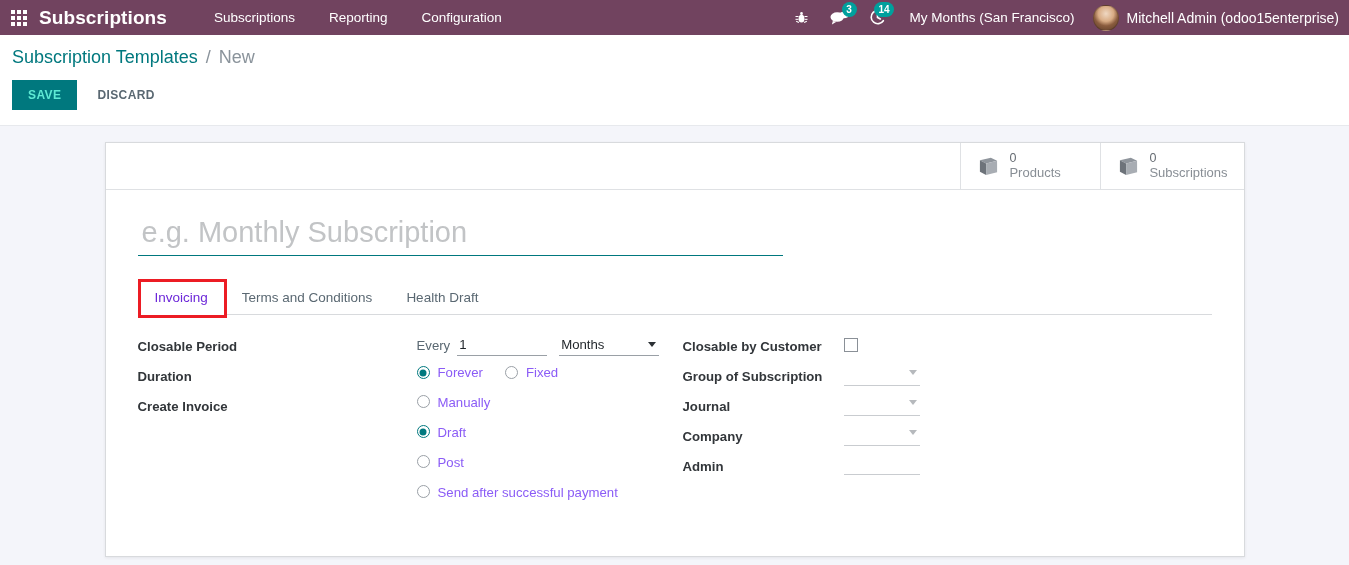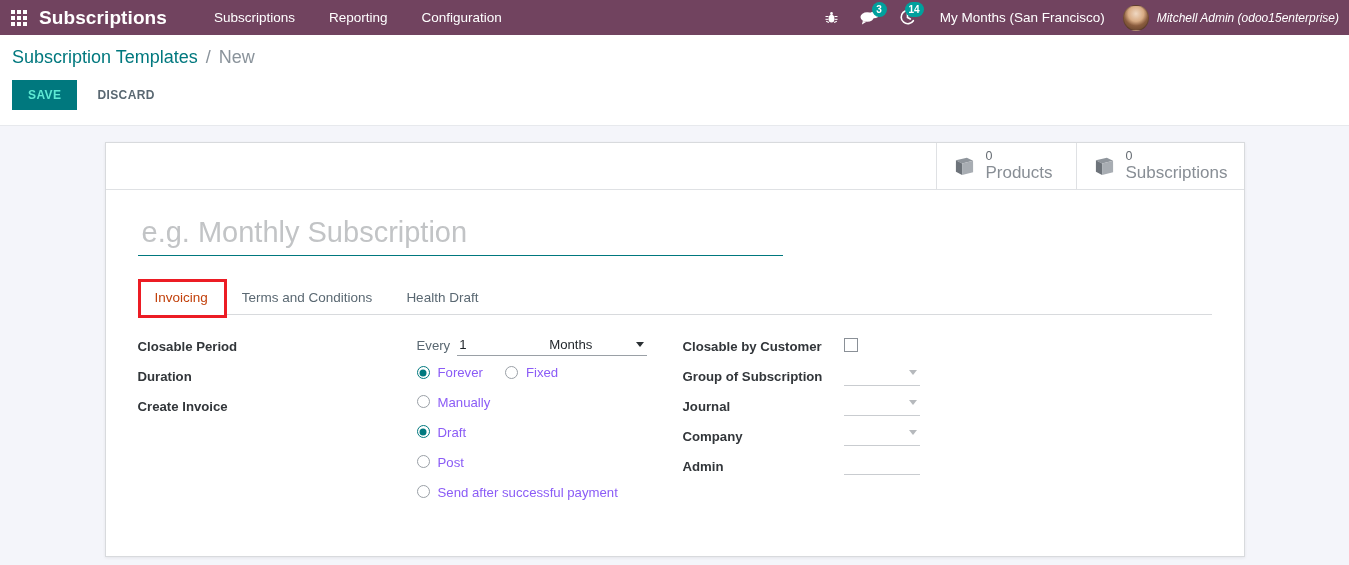--- a/index.html
+++ b/index.html
@@ -27,21 +27,21 @@
     font-size: 10px; font-weight: bold; border-radius: 8px; padding: 0 4px; min-width: 15px;
     height: 15px; line-height: 15px; text-align: center;
   }
   .company-name { font-size: 13.5px; padding: 0 14px; cursor: pointer; white-space: nowrap; }
   .user-menu { display: flex; align-items: center; padding: 0 10px 0 4px; cursor: pointer; }
   .avatar {
     width: 26px; height: 26px; border-radius: 50%; margin-right: 8px; flex: none;
     background: radial-gradient(circle at 50% 32%, #efd8c2 0%, #d8ab84 38%, #8a5c3e 60%, #5a3b28 100%);
     border: 1px solid rgba(0,0,0,.18);
   }
-  .user-name { font-size: 12px; white-space: nowrap; font-style: italic; }
+  .user-name { font-size: 14px; white-space: nowrap; }
 
   
   .control-panel { background: #fff; padding: 12px 0 0 12px; border-bottom: 1px solid #e7e9ed; height: 91px;}
   .breadcrumb { font-size: 18px; color: #5a6872; margin-bottom: 12px; }
   .breadcrumb .crumb-link { color: #00787e; cursor: pointer; }
   .breadcrumb .sep { color: #8a939b; margin: 0 3px; }
   .breadcrumb .crumb-active { color: #8a939b; }
   .btns { display: flex; align-items: center; }
   .btn-save {
     background: #00787e; color: #5eead4; font-size: 12px; font-weight: bold; letter-spacing: .4px;
@@ -59,38 +59,38 @@
     box-shadow: 0 1px 3px rgba(0,0,0,.07); min-height: 415px; position: relative;
   }
   .stat-row { display: flex; justify-content: flex-end; border-bottom: 1px solid #dfe1e4; height: 47px; }
   .stat-btn {
     display: flex; align-items: center; gap: 9px; padding: 0 16px;
     border-left: 1px solid #dfe1e4; cursor: pointer; min-width: 140px;
   }
   .book-icon { width: 23px; height: 21px; flex: none; }
   .stat-text { line-height: 1.15; }
   .stat-value { font-size: 12.5px; color: #666c73; }
-  .stat-label { font-size: 17px; color: #888e95; }
+  .stat-label { font-size: 13px; color: #888e95; }
 
   .sheet-body { padding: 18px 32px 30px 32px; }
   .title-row { padding: 8px 0 0 0; }
   .title-input {
     width: 645px; border: none; border-bottom: 1px solid #00787e; outline: none;
     font-size: 29px; font-family: "Liberation Sans", sans-serif; color: #1f2429;
     padding: 0 0 6px 4px; background: transparent;
   }
   .title-input::placeholder { color: #c2c4c6; }
 
   
   .tabs { display: flex; border-bottom: 1px solid #d8dadd; margin-top: 24px; position: relative; }
   .tab {
     padding: 9px 16px; font-size: 13.5px; color: #5a6872; cursor: pointer;
     border: 1px solid transparent; margin-bottom: -1px; background: transparent;
   }
-  .tab.active { color: #c2410c; background: #fff; border-color: #d8dadd #d8dadd #fff; }
+  .tab.active { color: #6d28d9; background: #fff; border-color: #d8dadd #d8dadd #fff; }
   .highlight-box {
     position: absolute; left: 0px; top: -1px; width: 89px; height: 39px;
     border: 3px solid #ec1c24; pointer-events: none;
   }
 
   
   .form { display: flex; padding-top: 20px; }
   .col { width: 50%; }
   .col.right { padding-left: 8px; }
   .f-row { display: flex; align-items: flex-start; min-height: 29px; margin-bottom: 1px; }
@@ -100,21 +100,21 @@
   }
   .f-label.r { width: 150px; }
   .f-val { display: flex; align-items: center; flex: 1; padding-left: 11px; }
 
   .inline-label { font-size: 13.2px; color: #5a6872; margin-right: 7px; }
   .num-input {
     width: 90px; border: none; border-bottom: 1px solid #9aa0a6; outline: none;
     font-size: 13.2px; color: #1f2429; padding: 1px 2px 3px 2px; background: transparent;
     font-family: "Liberation Sans", sans-serif;
   }
-  .sel-wrap { position: relative; margin-left: 0; }
+  .sel-wrap { position: relative; margin-left: 12px; }
   .sel {
     width: 100px; border: none; border-bottom: 1px solid #9aa0a6; outline: none;
     font-size: 13.2px; color: #1f2429; padding: 1px 16px 3px 2px; background: transparent;
     -webkit-appearance: none; appearance: none; font-family: "Liberation Sans", sans-serif;
     cursor: pointer;
   }
   .caret {
     position: absolute; right: 3px; top: 7px; width: 0; height: 0; pointer-events: none;
     border-left: 4px solid transparent; border-right: 4px solid transparent; border-top: 5px solid #2b3034;
   }

